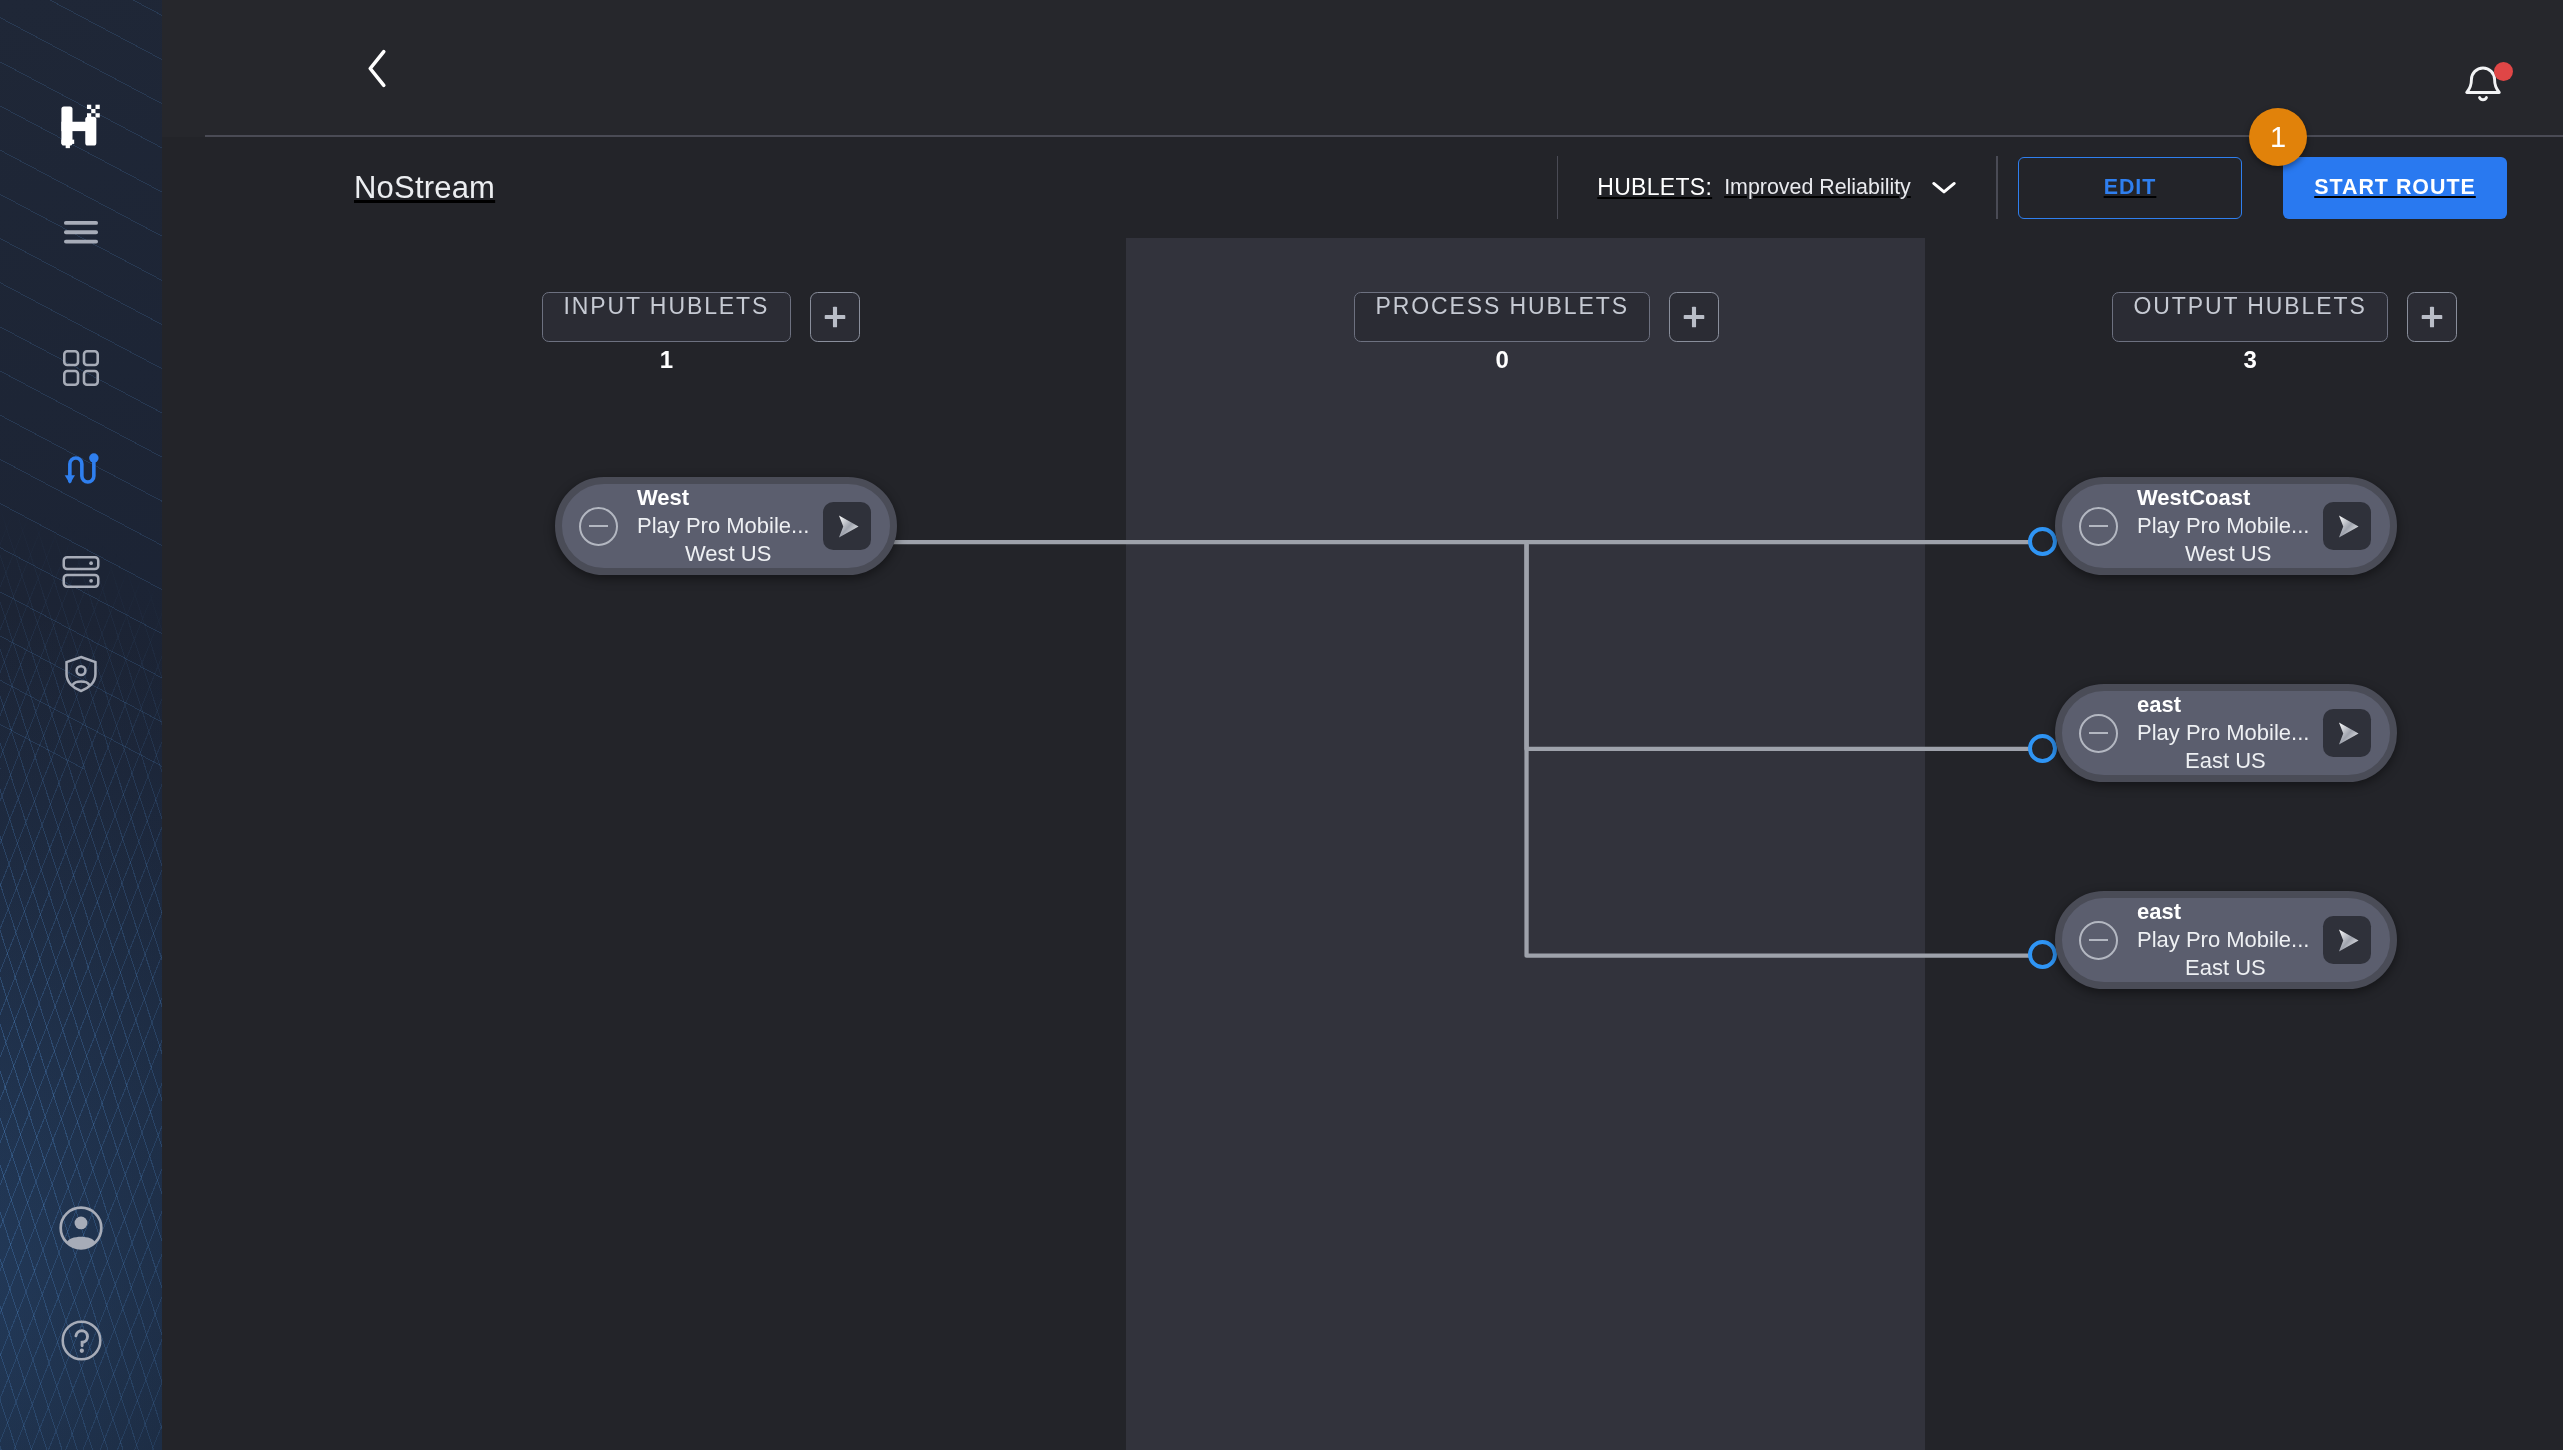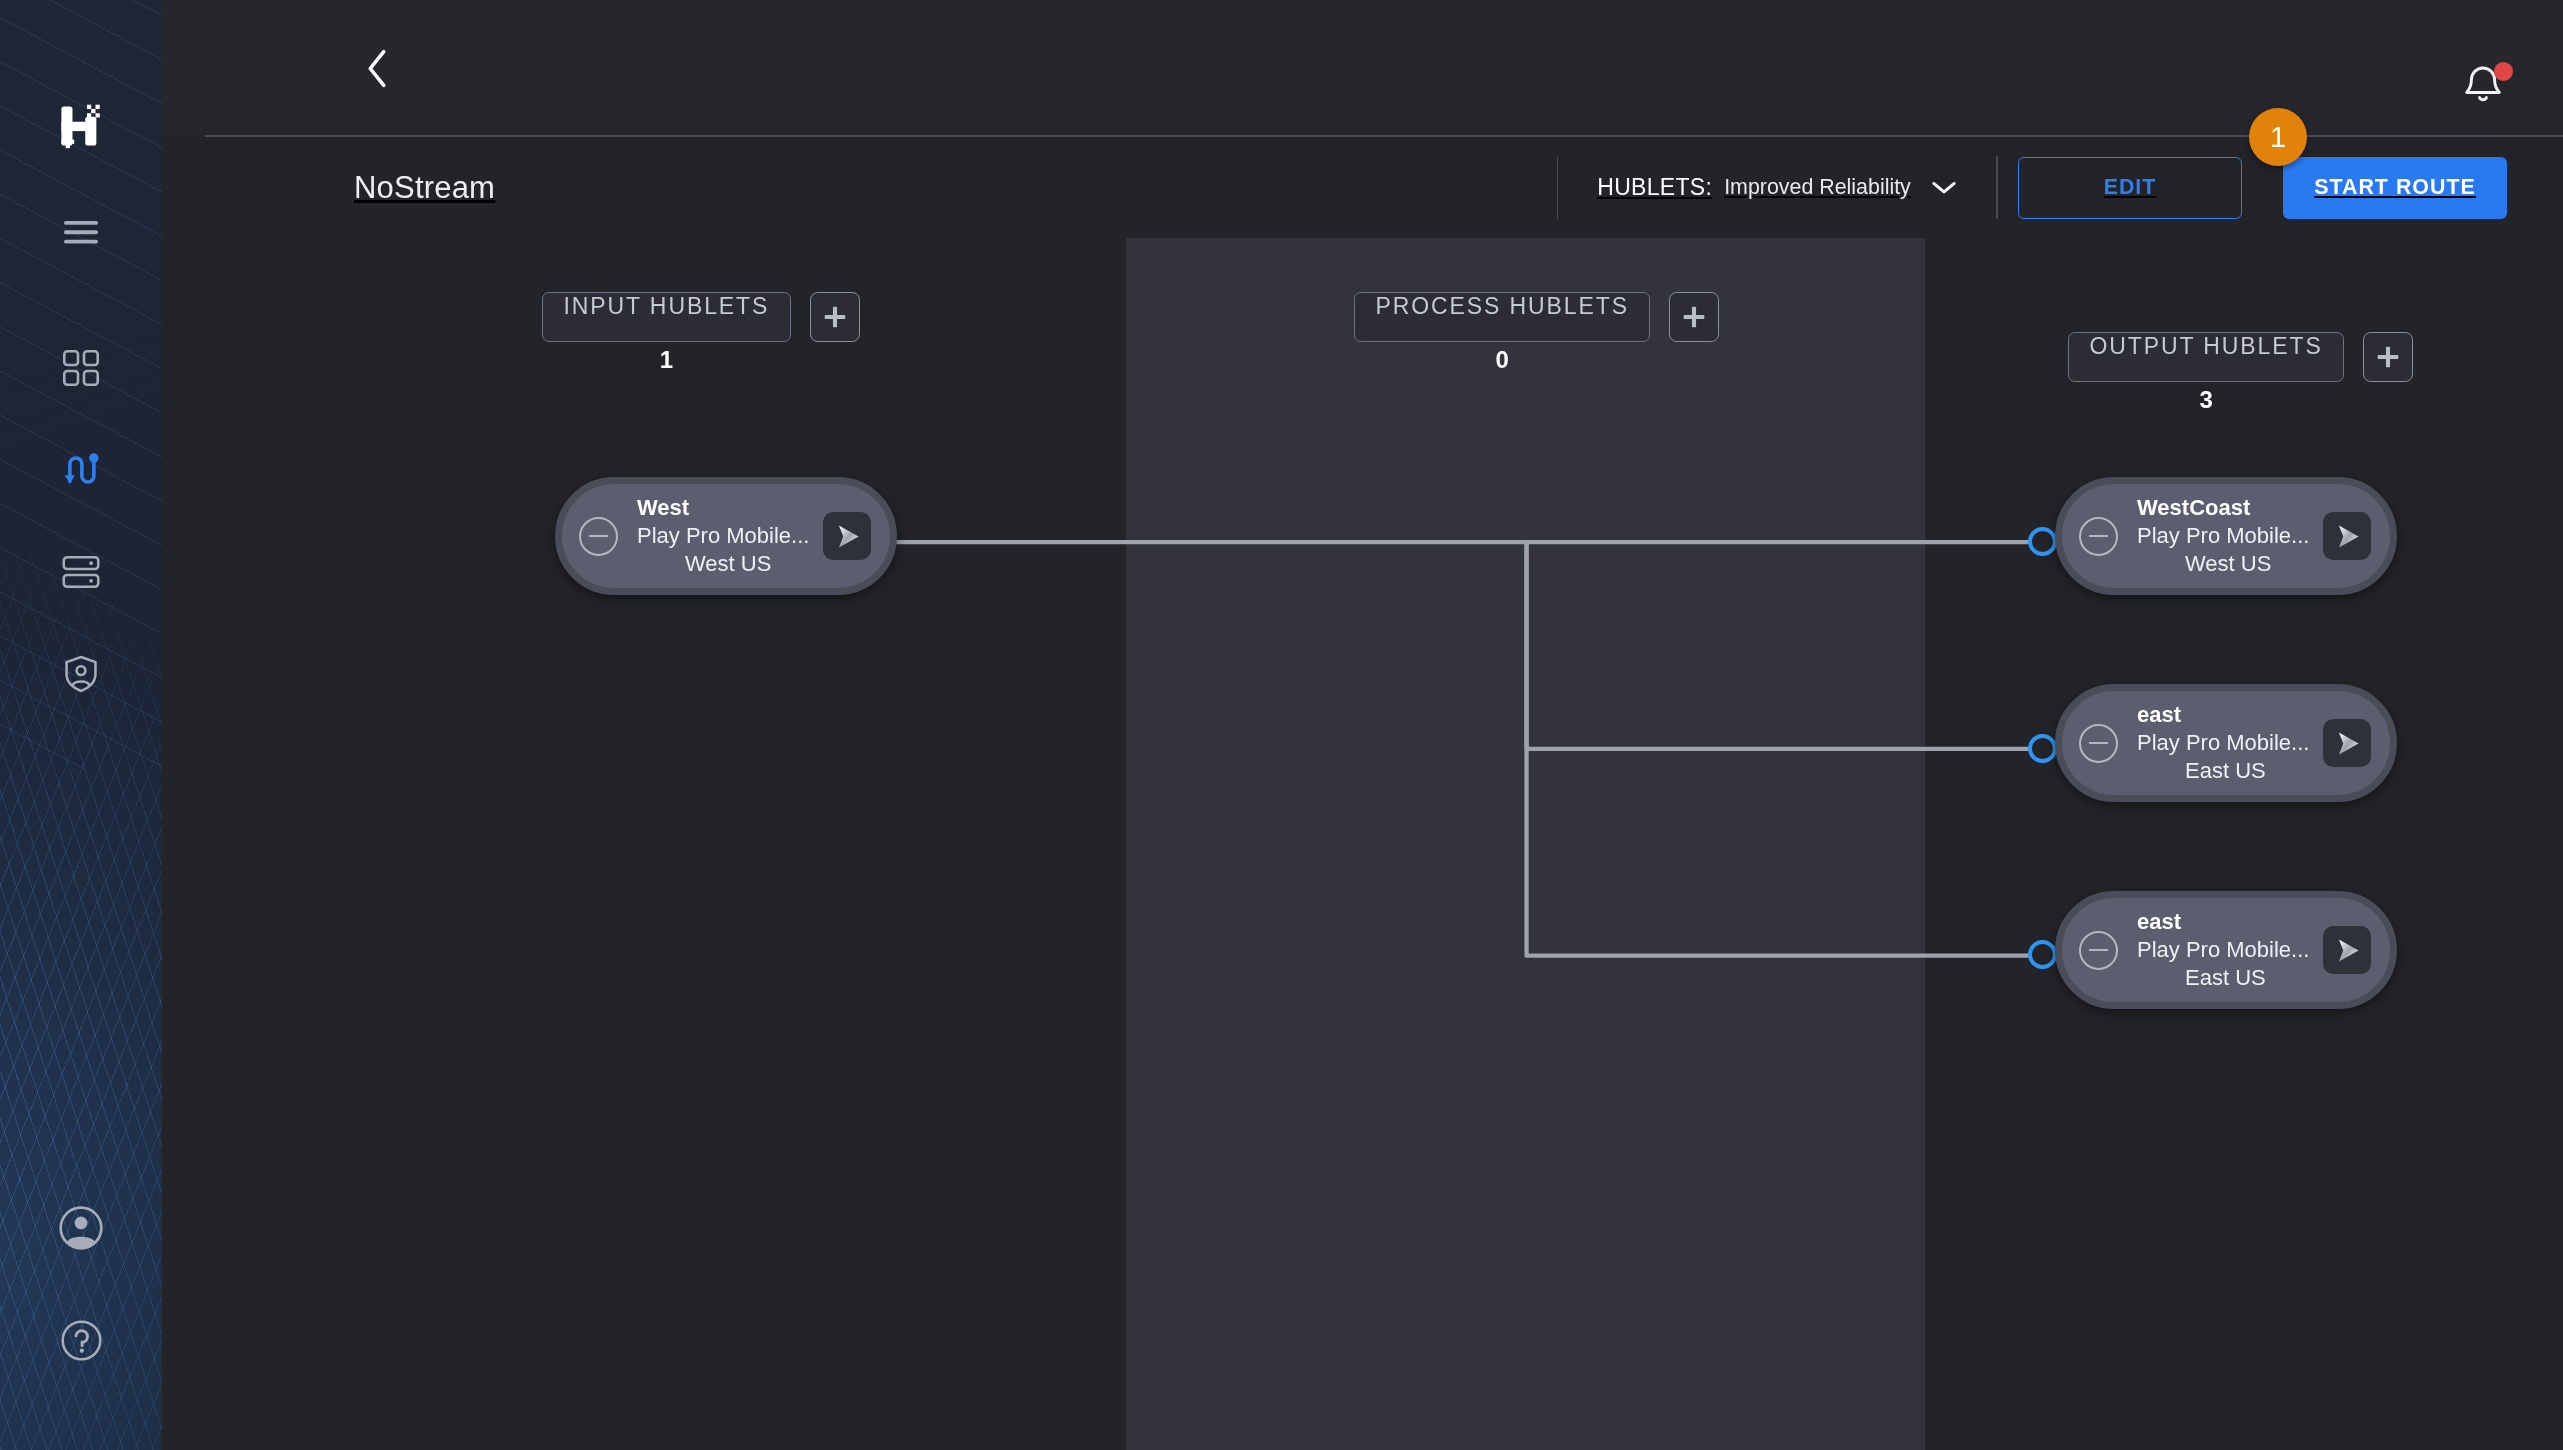--- a/index.html
+++ b/index.html
@@ -147,29 +147,29 @@
   }
   .chip-label { font-size: 23px; color: #c6cad3; letter-spacing: 1.9px; }
   .chip-count { font-size: 24px; color: #ffffff; font-weight: 600; }
   .plus-btn {
     width: 50px; height: 50px; border: 1.7px solid #8a8f9c; border-radius: 7.7px;
     background: #2b2c34; display: flex; align-items: center; justify-content: center;
     color: #b9bdc7;
   }
   .head-input { left: 380px; }
   .head-process { left: 1149px; margin-left: 43px; }
-  .head-output { left: 1906px; margin-top: 40px; }
+  .head-output { left: 1950px; }
 
   
   .edges { position: absolute; inset: 0; pointer-events: none; }
 
   
   .node {
     position: absolute;
-    width: 342px; height: 118px;
+    width: 342px; height: 98px;
     border-radius: 65px;
     background: #5b5e6e;
     border: 7.7px solid #4a4c57;
     box-shadow: 0 3.4px 10.3px rgba(0,0,0,0.45);
     display: flex; align-items: center;
   }
   .node-minus {
     flex: 0 0 auto; margin-left: 17px;
     width: 39px; height: 39px; border-radius: 50%;
     border: 2.6px solid #b3b7c1;

